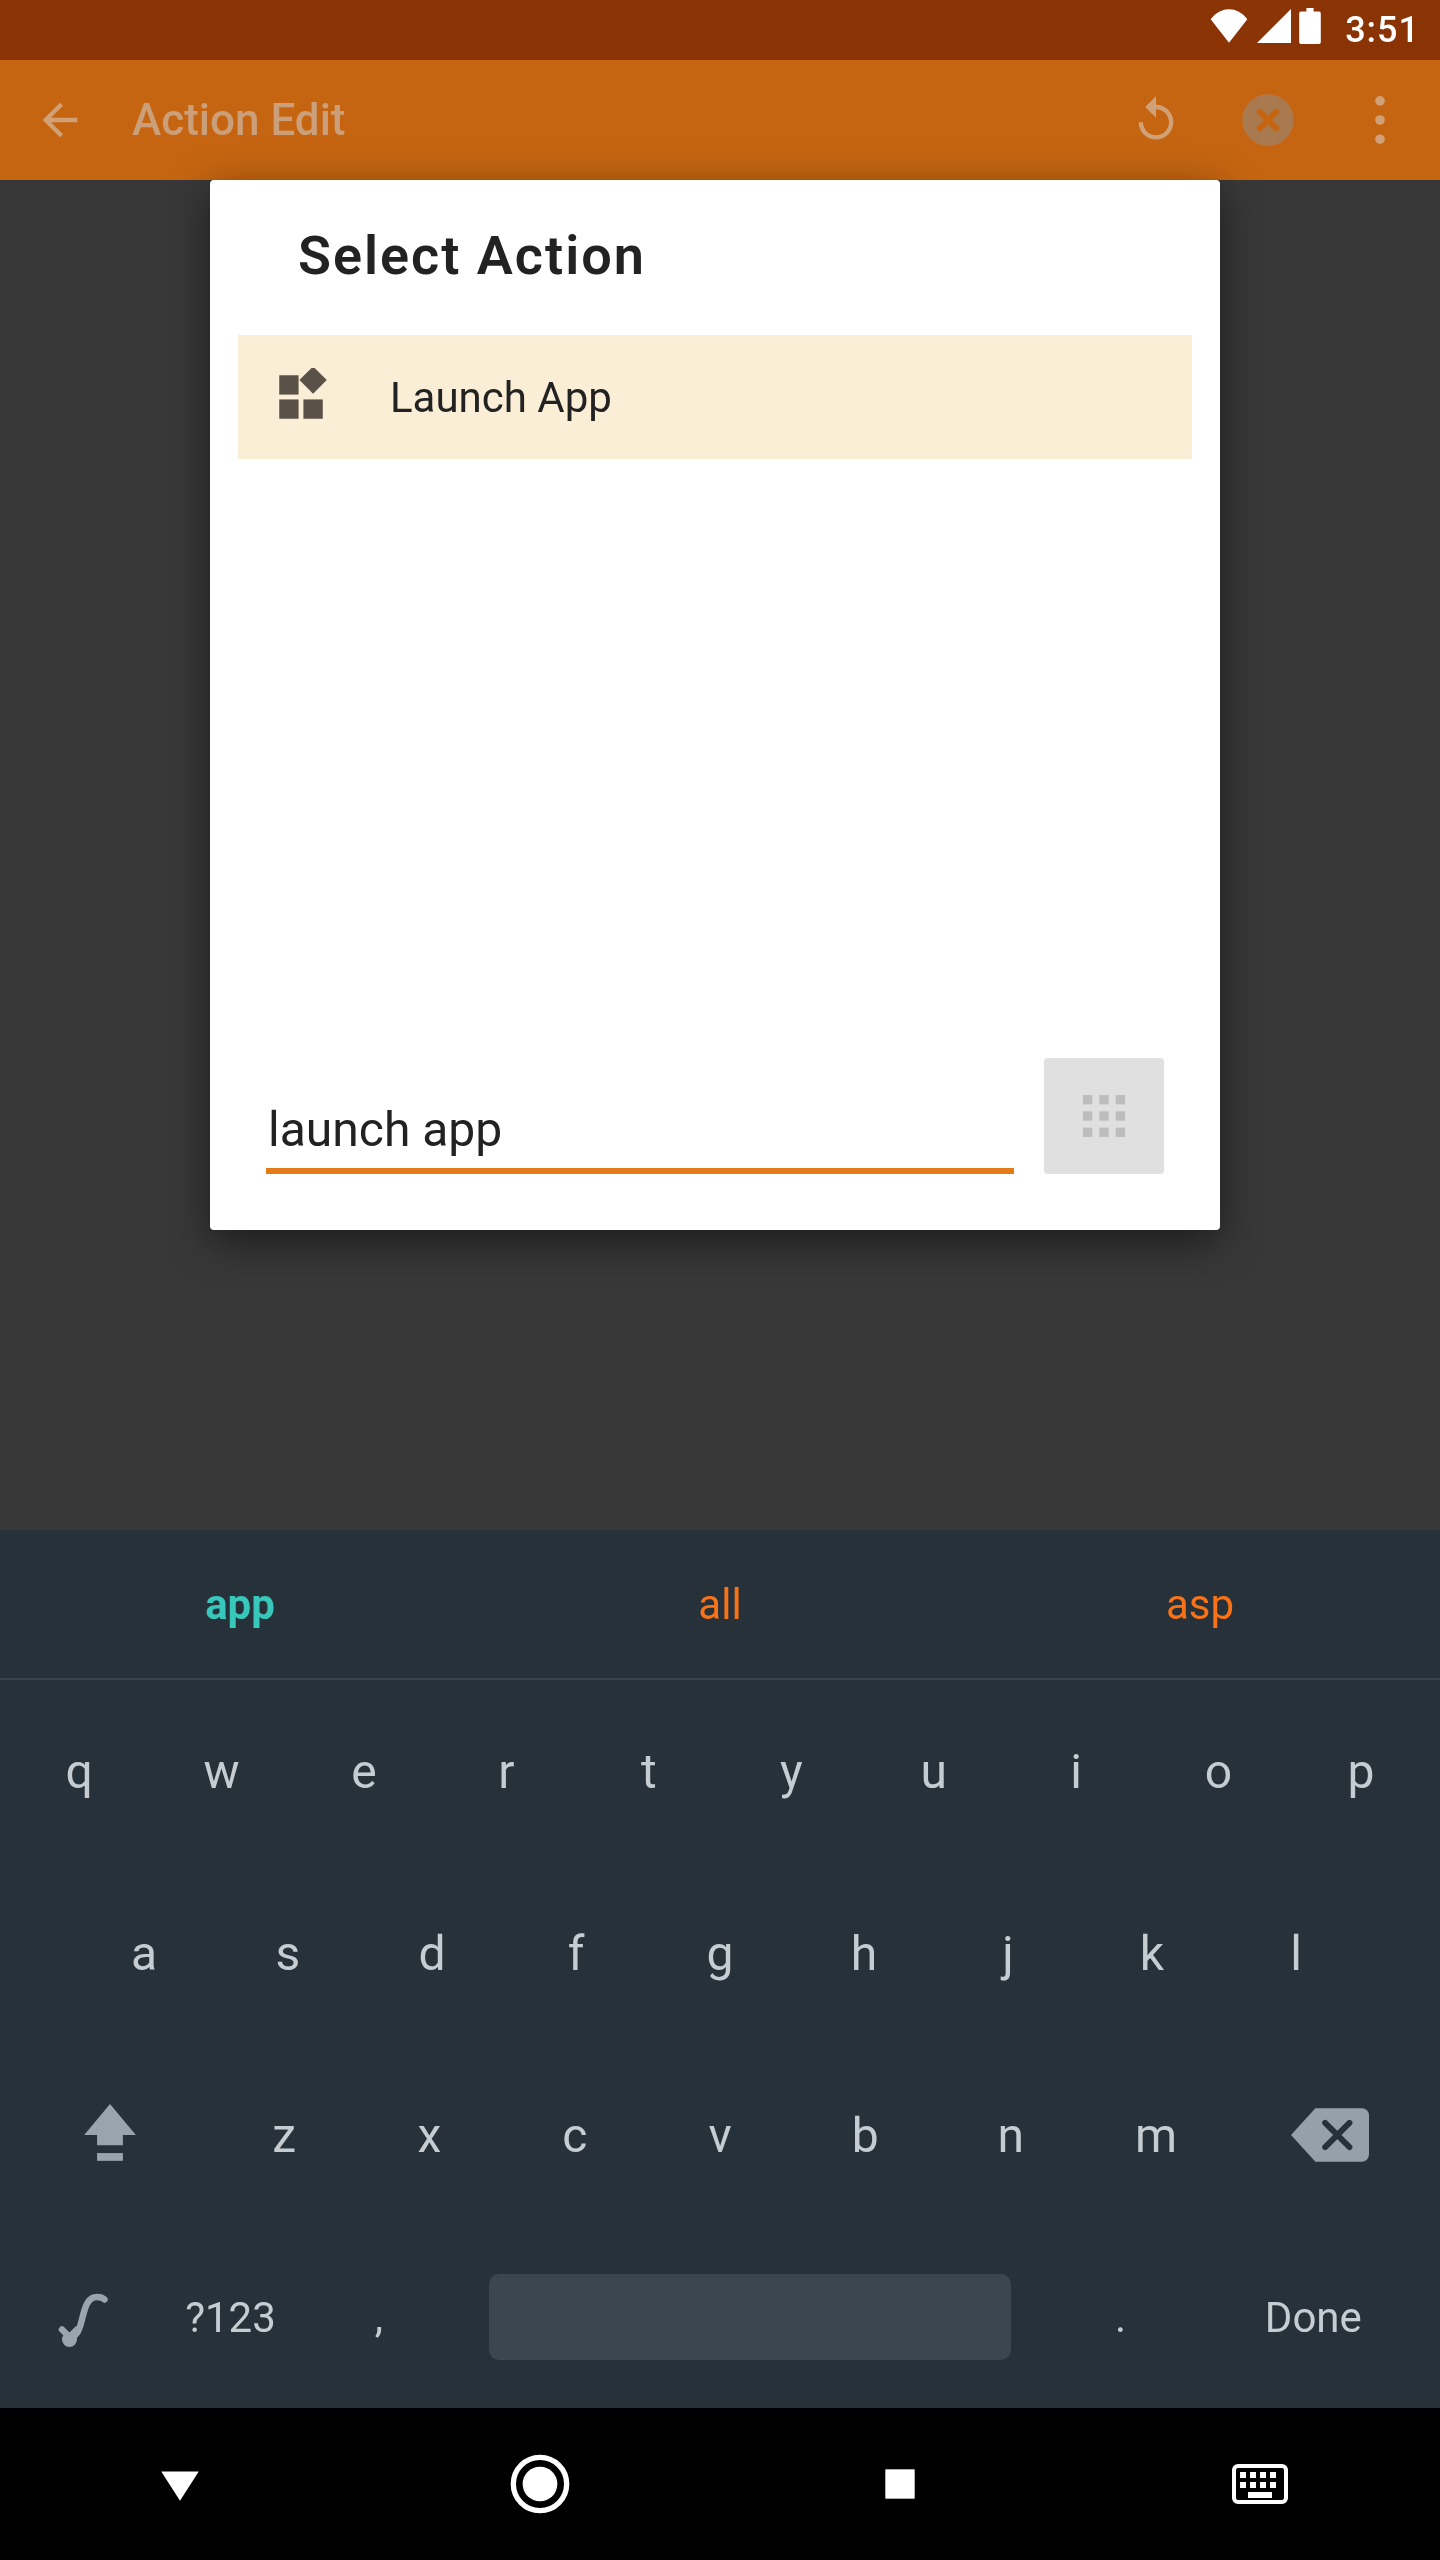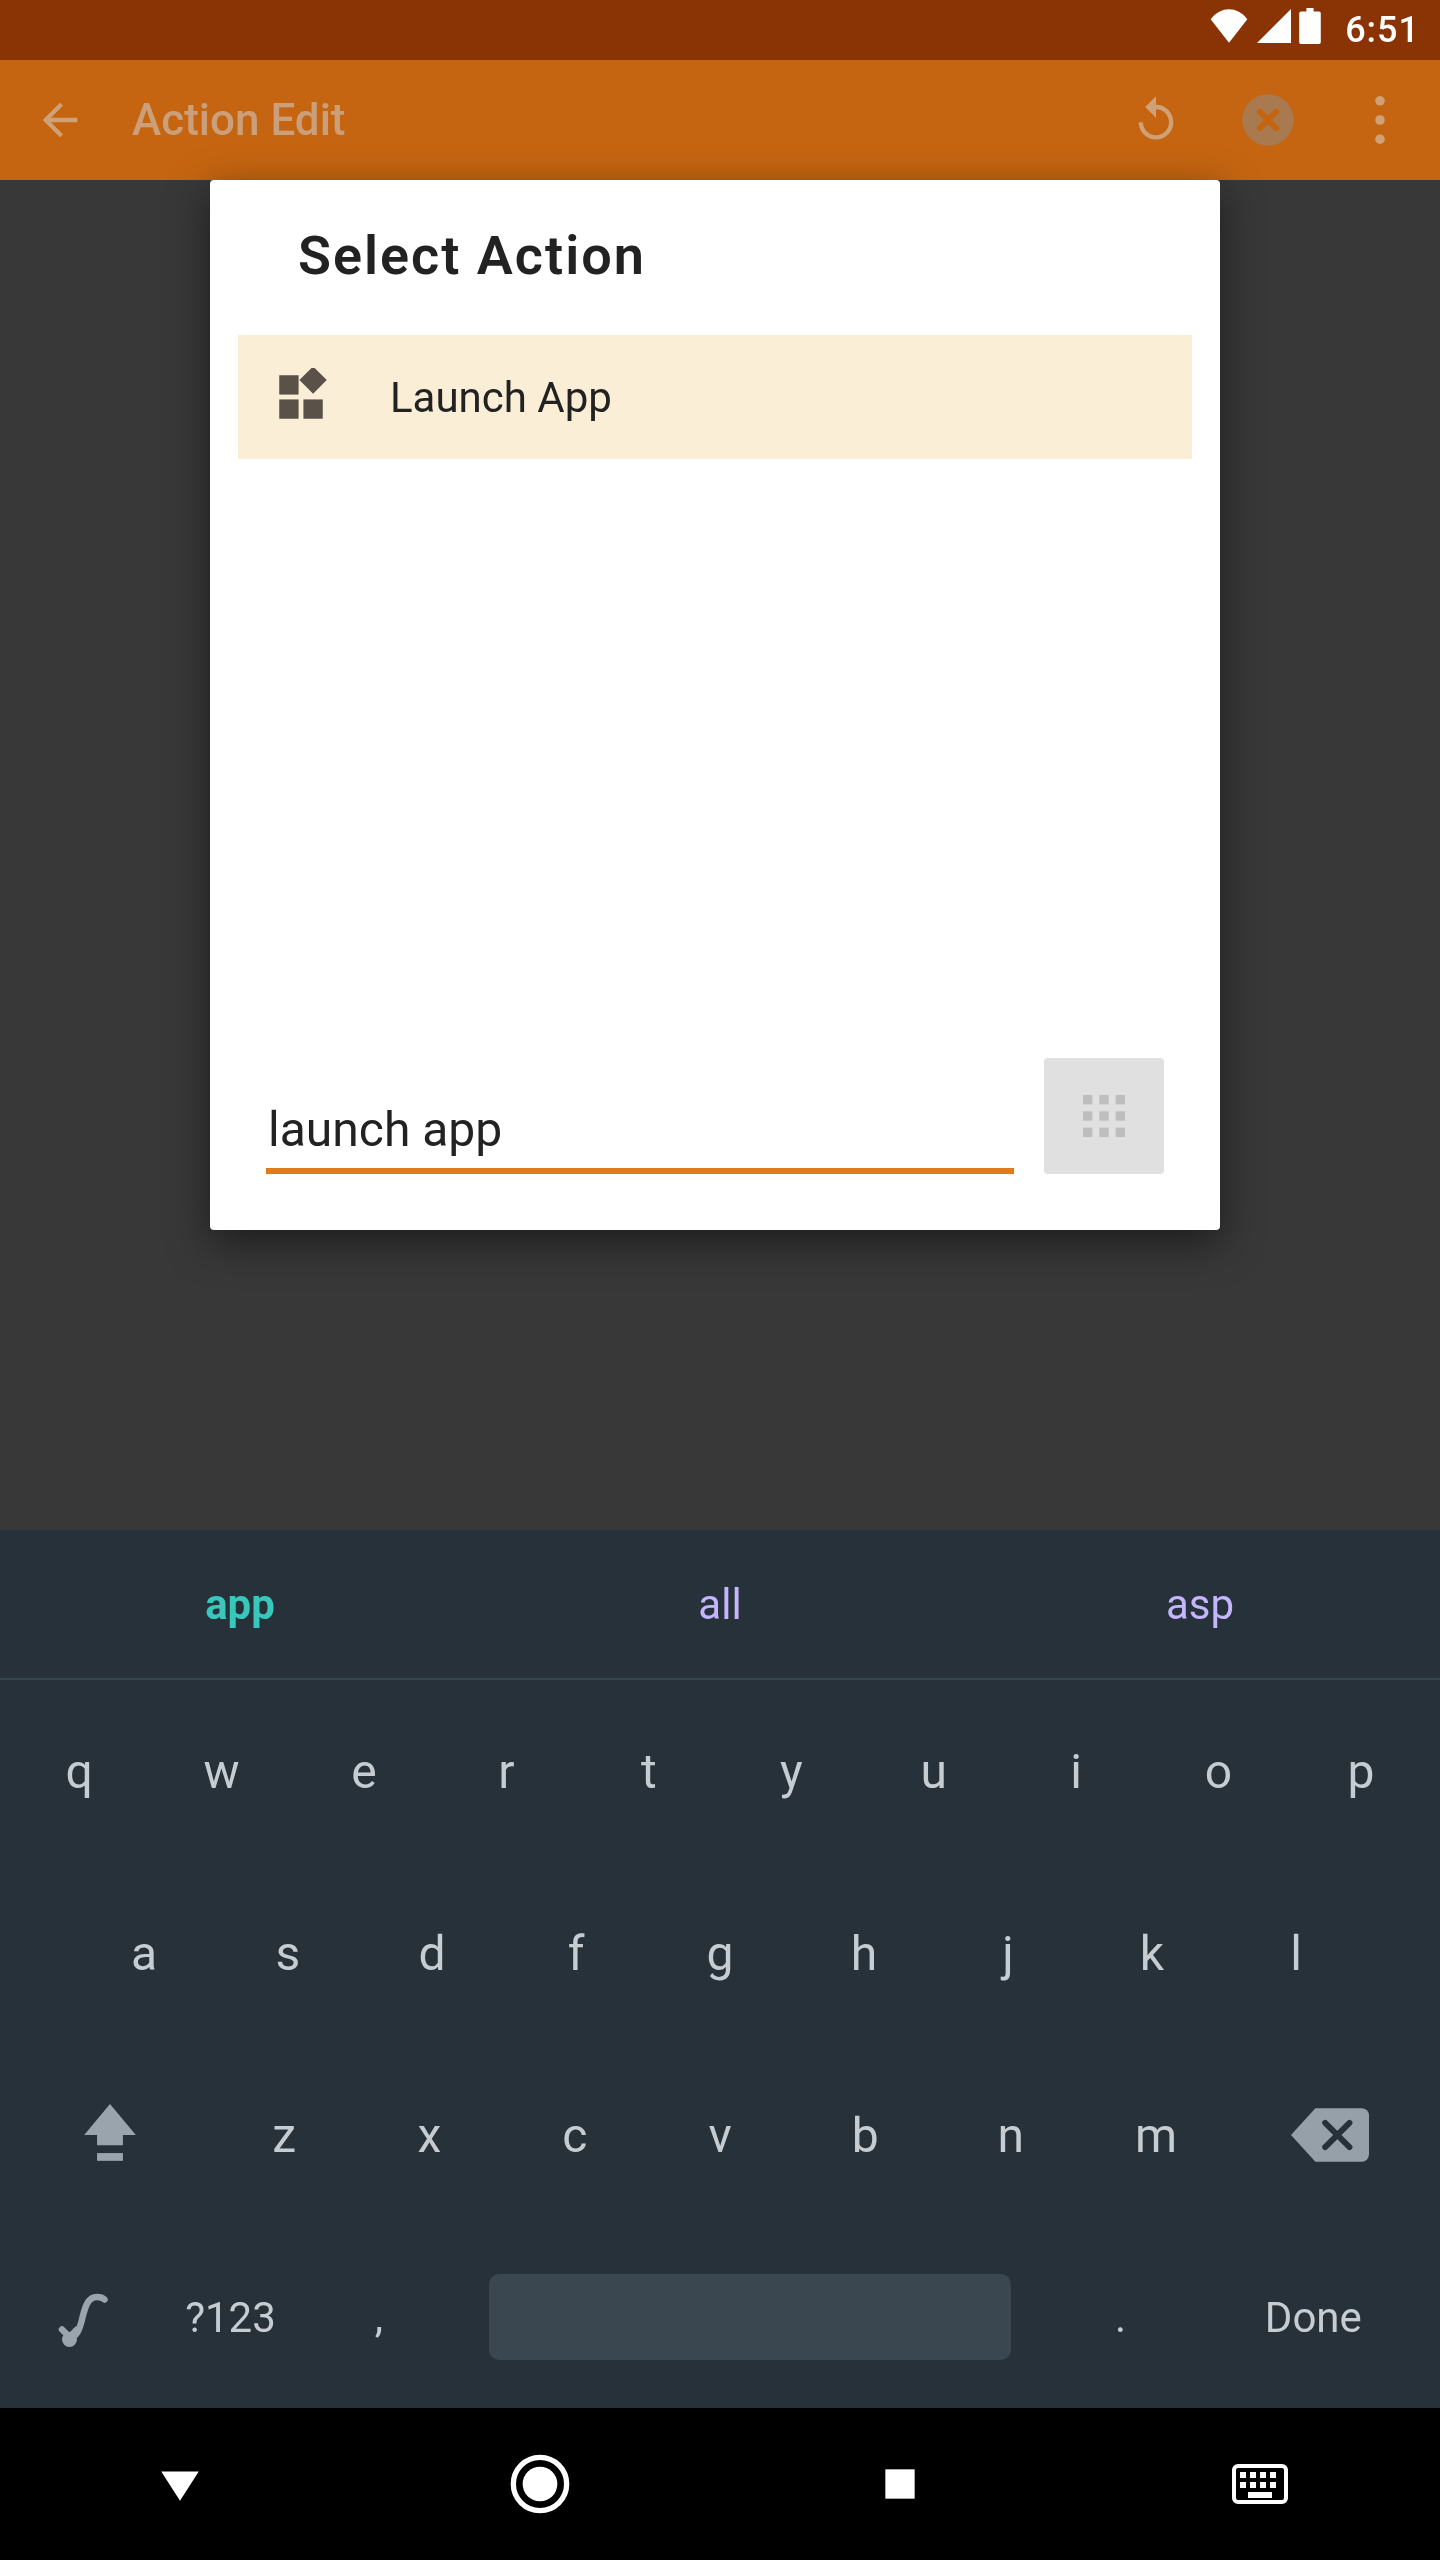--- a/index.html
+++ b/index.html
@@ -30,21 +30,21 @@
 .result-label { font-size: 42px; color: #222; }
 .dialog-spacer { flex: 1; }
 .dialog-input-row { display: flex; align-items: flex-end; gap: 30px; }
 .dialog-input-wrap { flex: 1; position: relative; }
 .dialog-input { width: 100%; border: none; border-bottom: 6px solid #e27a17; font-size: 48px; padding: 8px 2px 10px 2px; outline: none; color: #222; background: transparent; }
 .dialog-grid-btn { width: 120px; height: 116px; background: #e0e0e0; border-radius: 4px; display: flex; align-items: center; justify-content: center; }
 
 
 .keyboard { height: 878px; background: #27313a; color: #cfd8dc; display: flex; flex-direction: column; }
 .suggest-row { height: 148px; display: flex; }
-.suggest-item { flex: 1; display: flex; align-items: center; justify-content: center; font-size: 42px; color: #c4b5fd; }
+.suggest-item { flex: 1; display: flex; align-items: center; justify-content: center; font-size: 42px; color: #f97316; }
 .suggest-item.active { color: #37c7bb; font-weight: 700; }
 .suggest-divider { height: 2px; background: #37454f; }
 .key-row { flex: 1; display: flex; align-items: center; justify-content: space-around; padding: 0 8px; }
 .key { flex: 1; text-align: center; font-size: 48px; color: #c6cdd2; height: 100%; display: flex; align-items: center; justify-content: center; }
 .key-row.mid { padding: 0 72px; }
 .key-shift, .key-backsp { flex: 1.4; }
 .shift-icon svg, .backsp-icon svg { display: block; }
 .bottom-row .key { font-size: 42px; }
 .spacebar { flex: 4; }
 .spacebar-inner { width: 88%; height: 86px; background: #3a4750; border-radius: 10px; }
@@ -70,21 +70,21 @@
         <svg width="34" height="34" viewBox="0 0 20 20">
             <path d="M0 20L20 0v20H0z" fill="#fff"></path>
           </svg>
       </span>
       <span>
         <svg width="22" height="36" viewBox="0 0 12 20">
             <path d="M4 0h4v2h3a1 1 0 011 1v16a1 1 0 01-1 1H1a1 1 0 01-1-1V3a1 1 0 011-1h3V0z" fill="#fff"></path>
           </svg>
       </span>
     </div>
-    <div class="status-time">6:51</div>
+    <div class="status-time">3:51</div>
   </div>
 
   <div class="app-bar">
     <div class="app-bar-back">
       <svg width="52" height="52" viewBox="0 0 24 24">
           <path d="M20 11H7.8l5.6-5.6L12 4l-8 8 8 8 1.4-1.4L7.8 13H20v-2z" fill="#dcdcdc"></path>
         </svg>
     </div>
     <div class="app-bar-title">Action Edit</div>
     <div class="app-bar-actions">

